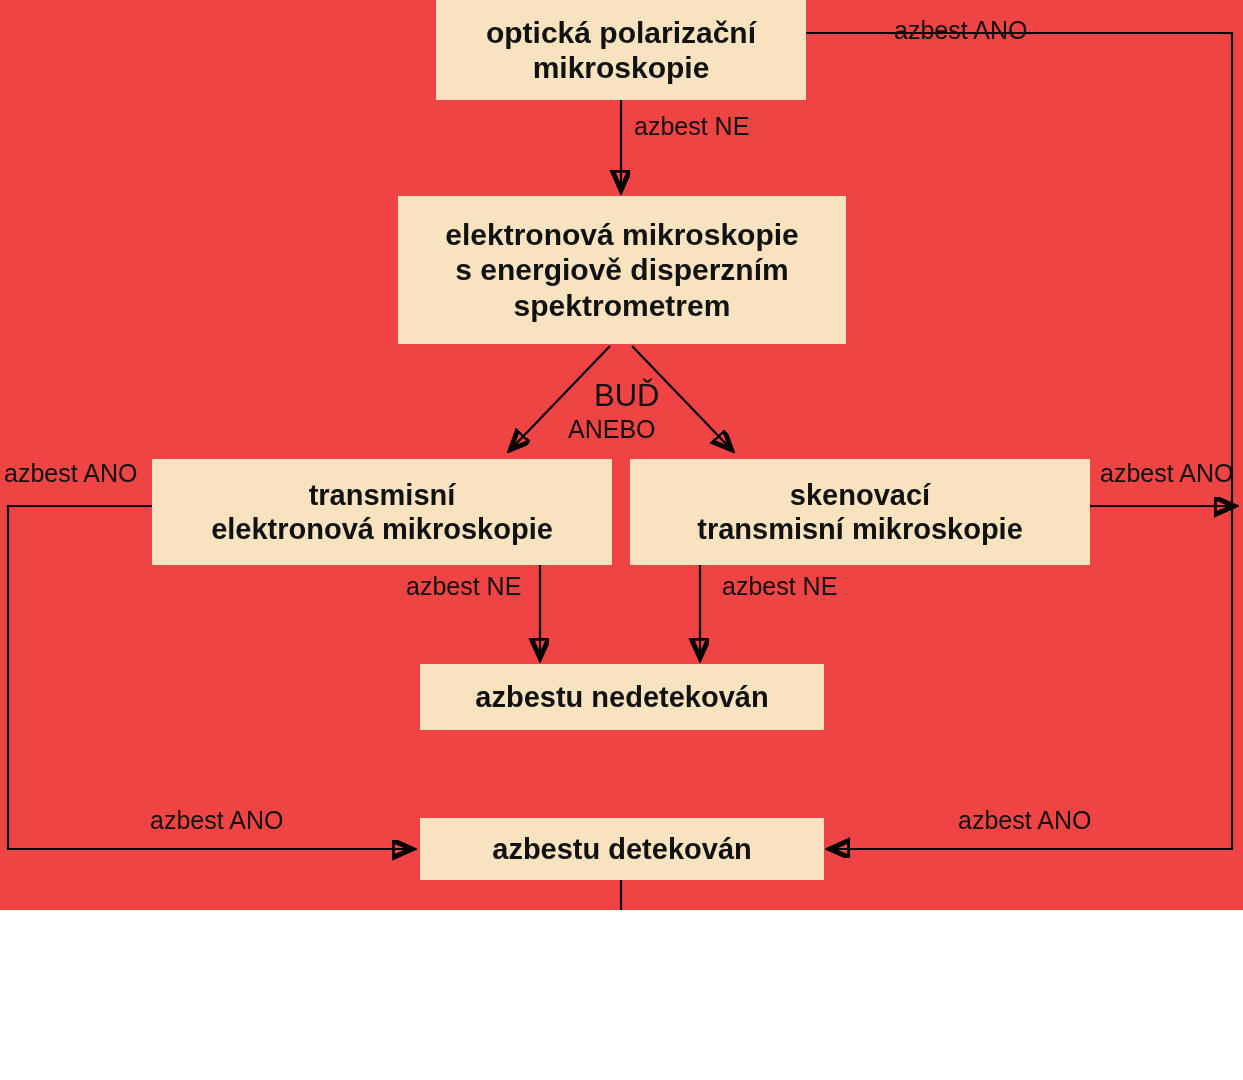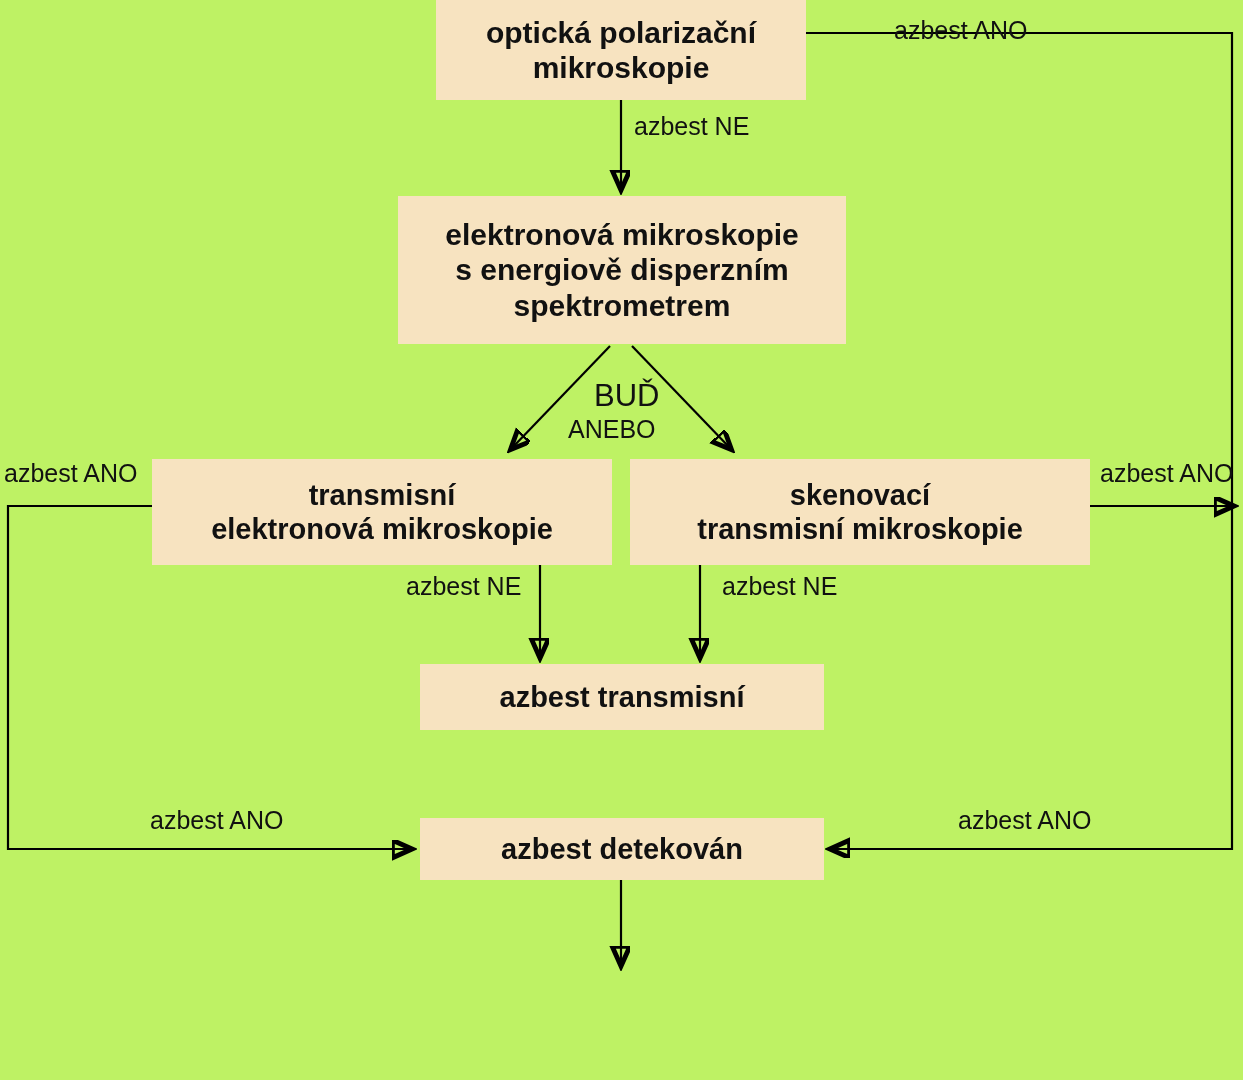--- a/index.html
+++ b/index.html
@@ -6,22 +6,22 @@
     margin: 0;
     padding: 0;
     background: #ffffff;
   }
   body {
     font-family: "Liberation Sans", sans-serif;
   }
   #diagram {
     position: relative;
     width: 1243px;
-    height: 1080px;
-    background: #bef264;
+    height: 910px;
+    background: #ef4444;
     overflow: hidden;
   }
   .node {
     position: absolute;
     background: #f7e3c0;
     color: #111111;
     font-weight: bold;
     display: flex;
     align-items: center;
     justify-content: center;
@@ -89,23 +89,23 @@
   <div class="node" style="left:398px; top:196px; width:448px; height:148px; font-size:30px;">elektronová mikroskopie
 s energiově disperzním
 spektrometrem</div>
 
   <div class="node" style="left:152px; top:459px; width:460px; height:106px; font-size:29px;">transmisní
 elektronová mikroskopie</div>
 
   <div class="node" style="left:630px; top:459px; width:460px; height:106px; font-size:29px;">skenovací
 transmisní mikroskopie</div>
 
-  <div class="node" style="left:420px; top:664px; width:404px; height:66px; font-size:29px;">azbest transmisní</div>
+  <div class="node" style="left:420px; top:664px; width:404px; height:66px; font-size:29px;">azbestu nedetekován</div>
 
-  <div class="node" style="left:420px; top:818px; width:404px; height:62px; font-size:29px;">azbest detekován</div>
+  <div class="node" style="left:420px; top:818px; width:404px; height:62px; font-size:29px;">azbestu detekován</div>
 
 
   <div class="edge-label" style="left:894px; top:16px; font-size:25px;">azbest ANO</div>
 
   <div class="edge-label" style="left:634px; top:112px; font-size:25px;">azbest NE</div>
 
   <div class="edge-label" style="left:594px; top:378px; font-size:31px;">BUĎ</div>
 
   <div class="edge-label" style="left:568px; top:415px; font-size:25px;text-align:center;">ANEBO</div>
 

